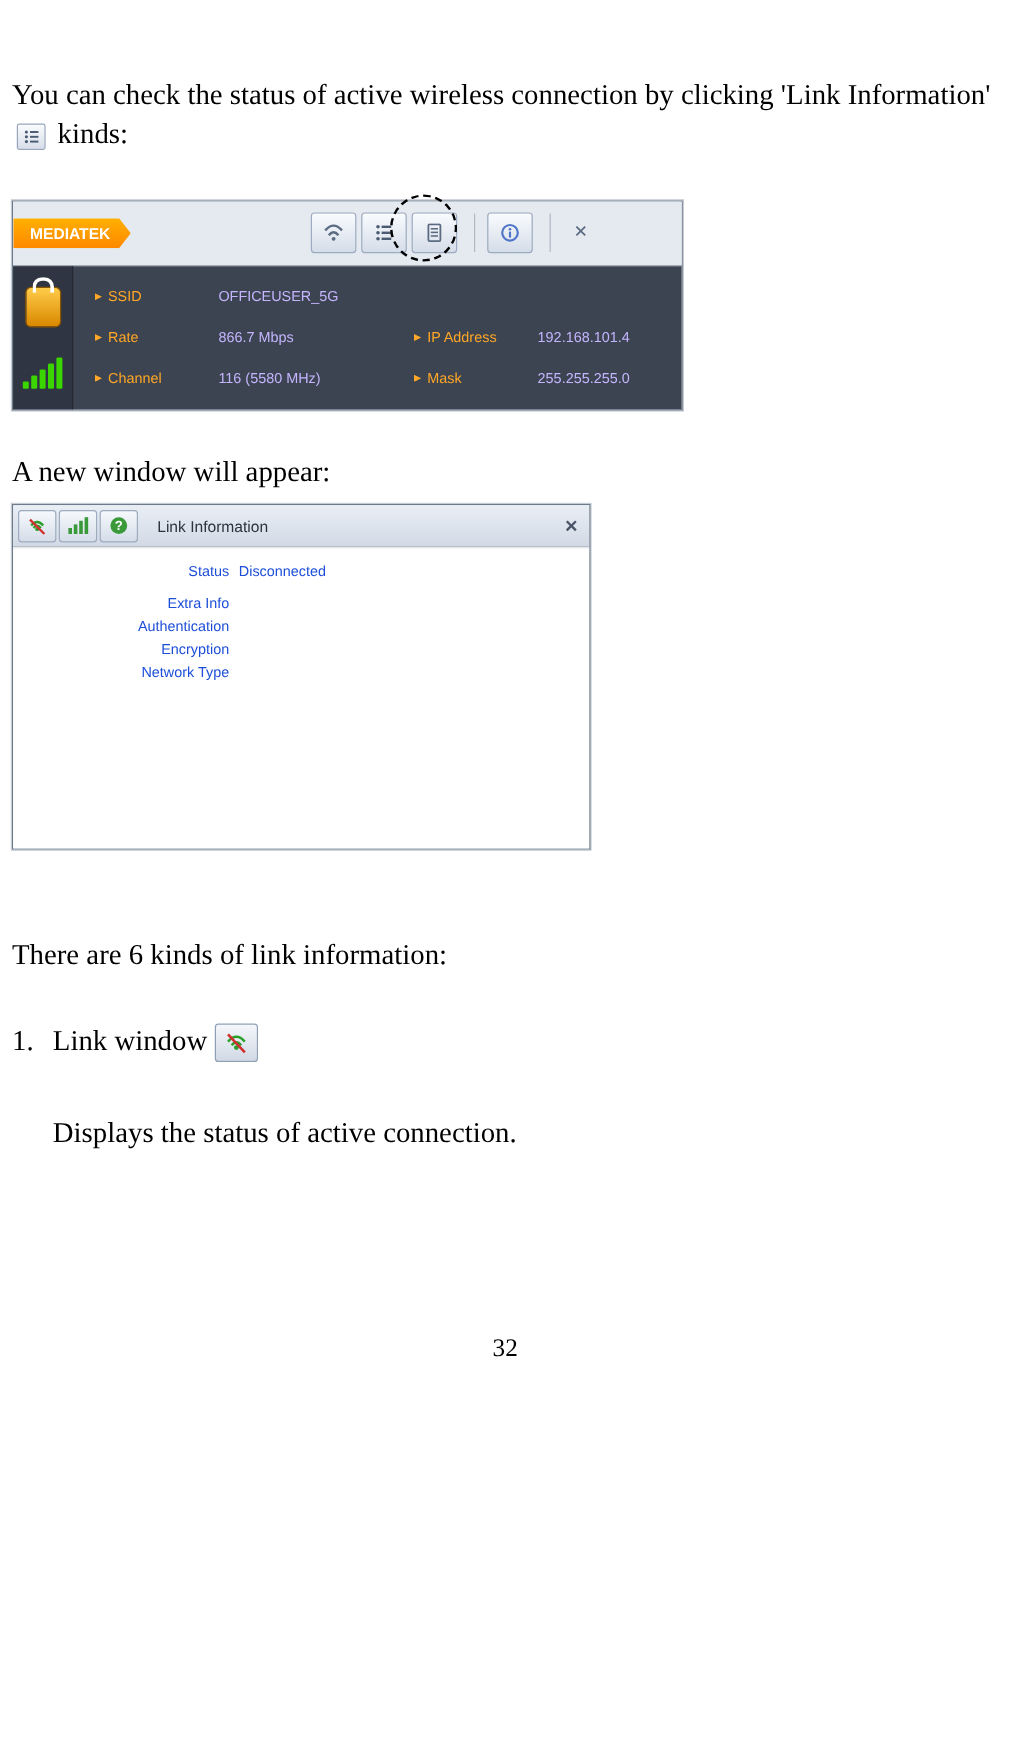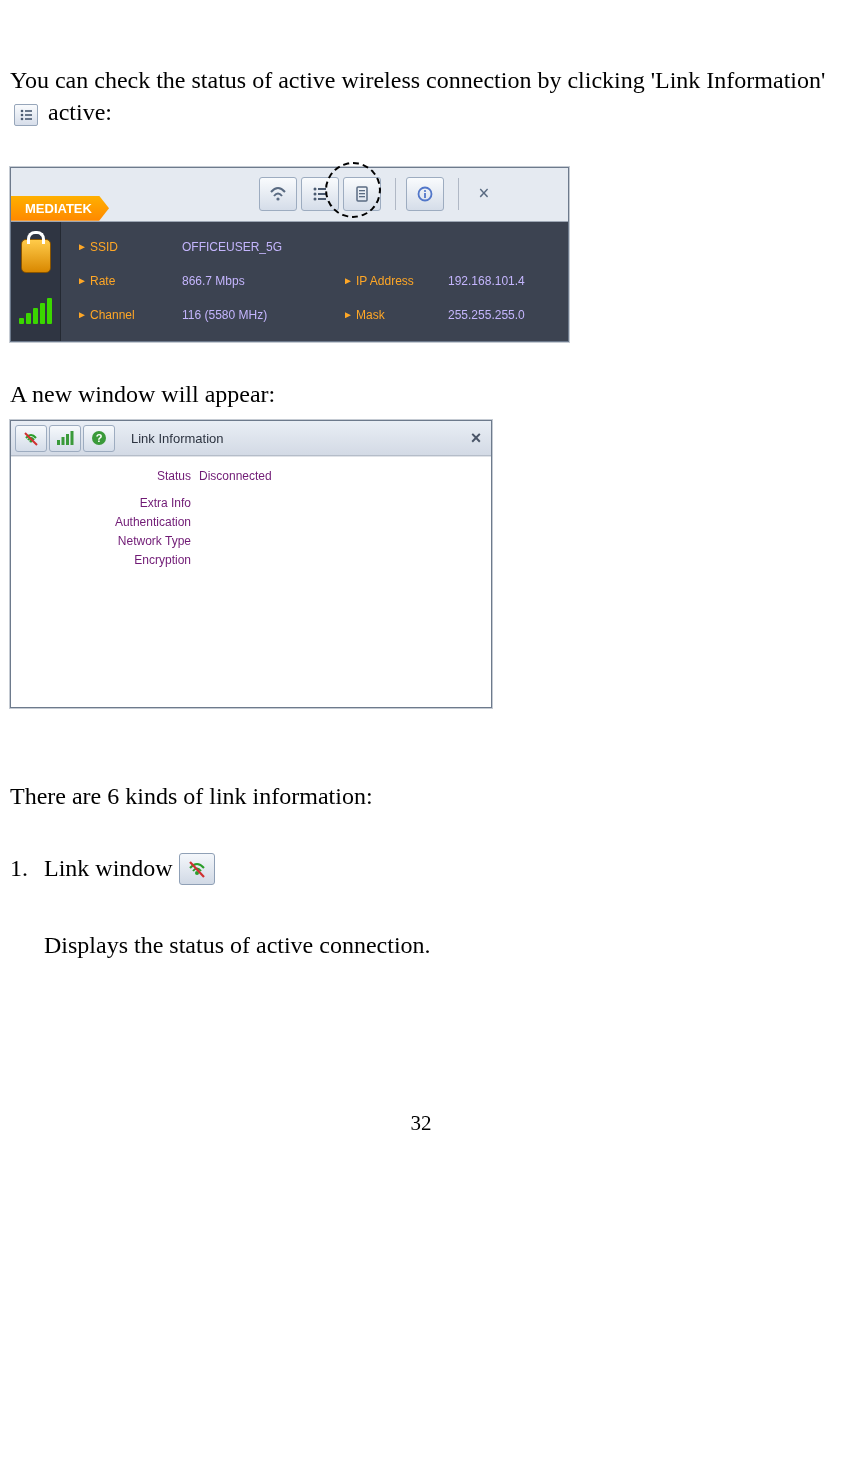--- a/index.html
+++ b/index.html
@@ -44,21 +44,21 @@
     .shot1-top {
       background: #e5eaf1;
       height: 53px;
       display: flex;
       align-items: center;
       position: relative;
     }
     .mediatek-tab {
       position: absolute;
       left: 0;
-      top: 28px;
+      top: 14px;
       background: linear-gradient(#ffb000, #ff8800);
       color: #fff;
       font-family: Arial, sans-serif;
       font-weight: bold;
       font-size: 13px;
       padding: 5px 10px 5px 14px;
       clip-path: polygon(0 0, 90% 0, 100% 50%, 90% 100%, 0 100%);
       width: 98px;
       box-sizing: border-box;
     }
@@ -246,21 +246,21 @@
       font-size: 18px;
       font-weight: bold;
       cursor: pointer;
     }
     .shot2-body {
       background: #fff;
       border-top: 1px solid #e0e3e8;
       height: 226px;
       padding: 12px 10px;
       font-size: 12px;
-      color: #701a75;
+      color: #1d4ed8;
     }
     .shot2-row {
       display: flex;
       margin-bottom: 5px;
     }
     .shot2-row .lbl {
       width: 170px;
       text-align: right;
       padding-right: 8px;
     }
@@ -313,21 +313,21 @@
     <span class="inline-iconbox">
       <svg width="14" height="14" viewBox="0 0 14 14">
         <circle cx="3" cy="3" r="1.3" fill="#4a5a70"></circle>
         <rect x="6" y="2.2" width="7" height="1.6" fill="#4a5a70"></rect>
         <circle cx="3" cy="7" r="1.3" fill="#4a5a70"></circle>
         <rect x="6" y="6.2" width="7" height="1.6" fill="#4a5a70"></rect>
         <circle cx="3" cy="11" r="1.3" fill="#4a5a70"></circle>
         <rect x="6" y="10.2" width="7" height="1.6" fill="#4a5a70"></rect>
       </svg>
     </span>
-    <span> active:</span>
+    <span> kinds:</span>
   </p>
 
   <div class="shot1">
     <div class="shot1-top">
       <div class="mediatek-tab">MEDIATEK</div>
       <div class="shot1-toolbar">
         <div class="tb-btn">
           <svg width="18" height="16" viewBox="0 0 18 16">
             <path d="M2 6 Q9 -2 16 6" stroke="#5a6b82" stroke-width="2" fill="none"></path>
             <path d="M5 10 Q9 5 13 10" stroke="#5a6b82" stroke-width="2" fill="none"></path>
@@ -432,25 +432,25 @@
       <div style="height:8px;"></div>
       <div class="shot2-row">
         <div class="lbl">Extra Info</div>
         <div class="val"></div>
       </div>
       <div class="shot2-row">
         <div class="lbl">Authentication</div>
         <div class="val"></div>
       </div>
       <div class="shot2-row">
+        <div class="lbl">Encryption</div>
+        <div class="val"></div>
+      </div>
+      <div class="shot2-row">
         <div class="lbl">Network Type</div>
-        <div class="val"></div>
-      </div>
-      <div class="shot2-row">
-        <div class="lbl">Encryption</div>
         <div class="val"></div>
       </div>
     </div>
   </div>
 
   <p class="body-text-large-gap">There are 6 kinds of link information:</p>
 
   <p class="list-item-line" style="margin-top:40px;">
     <span style="width:34px;">1.</span>
     <span>Link window</span>

